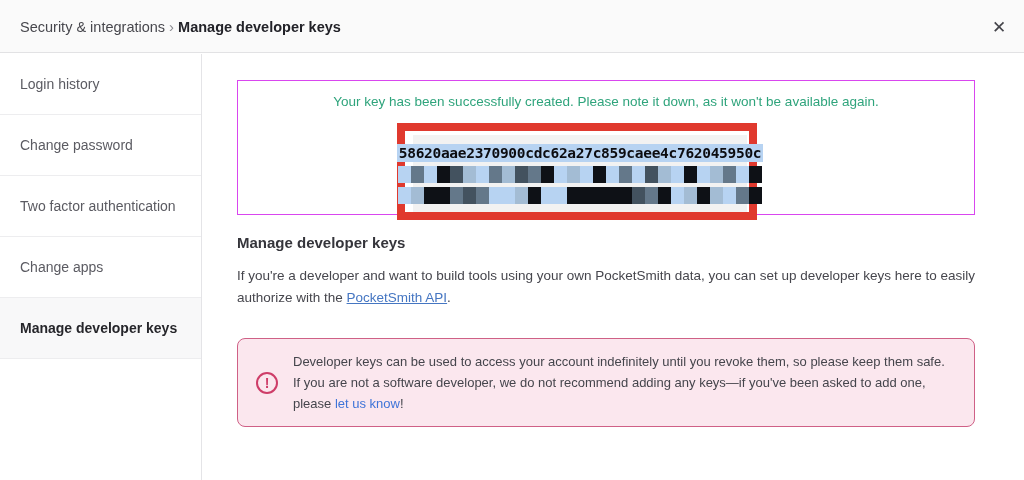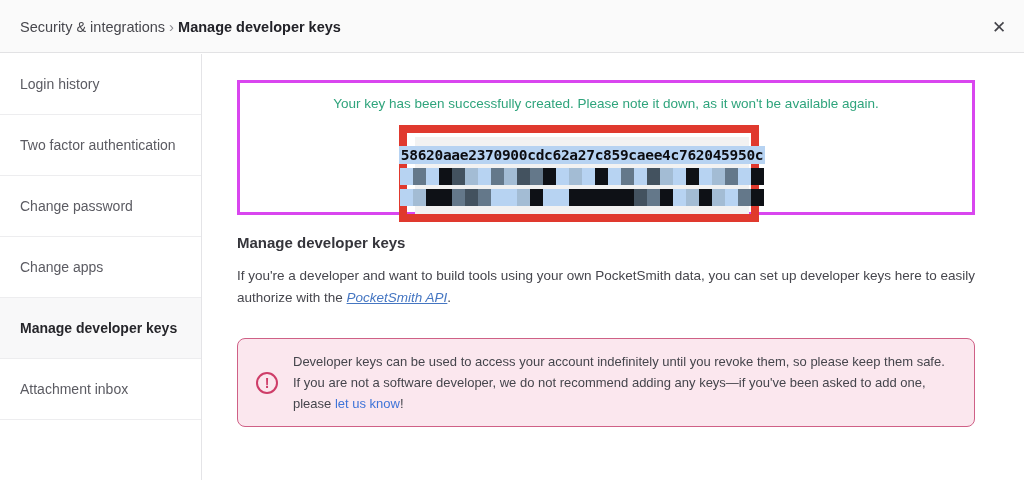--- a/index.html
+++ b/index.html
@@ -17,39 +17,39 @@
 
   
   .sidebar{position:absolute;left:0;top:54px;width:202px;height:426px;background:#fff;border-right:1px solid #e4e4e7;box-sizing:border-box;}
   .side-item{height:61px;display:flex;align-items:center;padding-left:20px;border-bottom:1px solid #ededef;
     font-size:14px;color:#5b5b62;box-sizing:border-box;cursor:pointer;}
   .side-item.active{background:#f8f8f9;color:#26262b;font-weight:bold;}
 
   
   .main{position:absolute;left:203px;top:54px;width:821px;height:426px;}
 
-  .success-box{position:absolute;left:34px;top:26px;width:738px;height:135px;border:3px solid #d946ef;box-sizing:border-box;background:#fff;}
+  .success-box{position:absolute;left:34px;top:26px;width:738px;height:135px;border:1px solid #d946ef;box-sizing:border-box;background:#fff;}
   .success-msg{margin-top:13px;text-align:center;color:#2fa47c;font-size:13.5px;}
 
   .key-annotation{position:absolute;left:159px;top:42px;width:360px;height:97px;border:8px solid #e0392e;box-sizing:border-box;z-index:2;}
   .key-block{position:absolute;left:8px;top:4px;right:2px;bottom:0;background:#f2f2f2;
     display:flex;flex-direction:column;align-items:center;justify-content:center;gap:4px;}
   .key-text{font-family:"DejaVu Sans Mono","Liberation Mono",monospace;font-weight:bold;font-size:14.5px;
     letter-spacing:-0.3px;color:#0c0c10;background:#b7d3f2;padding:1px 2px;white-space:nowrap;}
   .px-row{display:flex;background:#b7d3f2;height:17px;}
   .px{width:13px;height:17px;}
   .c0{background:transparent;}
   .c1{background:#a3bcd4;}
   .c2{background:#64788a;}
   .c3{background:#0e1116;}
   .c4{background:#43525f;}
 
   .section-title{position:absolute;left:34px;top:180px;font-size:15px;font-weight:bold;color:#35353b;}
   .intro{position:absolute;left:34px;top:211px;width:740px;font-size:13.5px;line-height:22px;color:#46464d;}
-  .intro a{color:#4576c2;text-decoration:underline;cursor:pointer;font-style:italic;}
+  .intro a{color:#4576c2;text-decoration:underline;cursor:pointer;}
 
   .warning-box{position:absolute;left:34px;top:284px;width:738px;min-height:87px;box-sizing:border-box;
     background:#fbe7ee;border:1px solid #cf6086;border-radius:8px;
     display:flex;align-items:center;gap:15px;padding:12px 26px 12px 18px;}
   .warn-icon{width:22px;height:22px;border:2px solid #ce3d68;border-radius:50%;color:#ce3d68;
     display:flex;align-items:center;justify-content:center;font-size:14px;font-weight:bold;flex-shrink:0;box-sizing:border-box;}
   .warn-text{font-size:13px;line-height:21px;color:#45454c;}
   .warn-text a{color:#3f74d8;text-decoration:none;cursor:pointer;}
 </style>
 </head>
@@ -66,33 +66,30 @@
     <button class="close-btn">
       <span>✕</span>
     </button>
   </div>
 
   <div class="sidebar">
     <div class="side-item">
       <span>Login history</span>
     </div>
     <div class="side-item">
-      <span>Two factor authentication</span>
+      <span>Change password</span>
     </div>
     <div class="side-item">
-      <span>Change password</span>
+      <span>Two factor authentication</span>
     </div>
     <div class="side-item">
       <span>Change apps</span>
     </div>
     <div class="side-item active">
       <span>Manage developer keys</span>
-    </div>
-    <div class="side-item">
-      <span>Attachment inbox</span>
     </div>
   </div>
 
   <div class="main">
 
     <div class="success-box">
       <div class="success-msg">Your key has been successfully created. Please note it down, as it won't be available again.</div>
       <div class="key-annotation">
         <div class="key-block">
           <span class="key-text">58620aae2370900cdc62a27c859caee4c762045950c</span>

